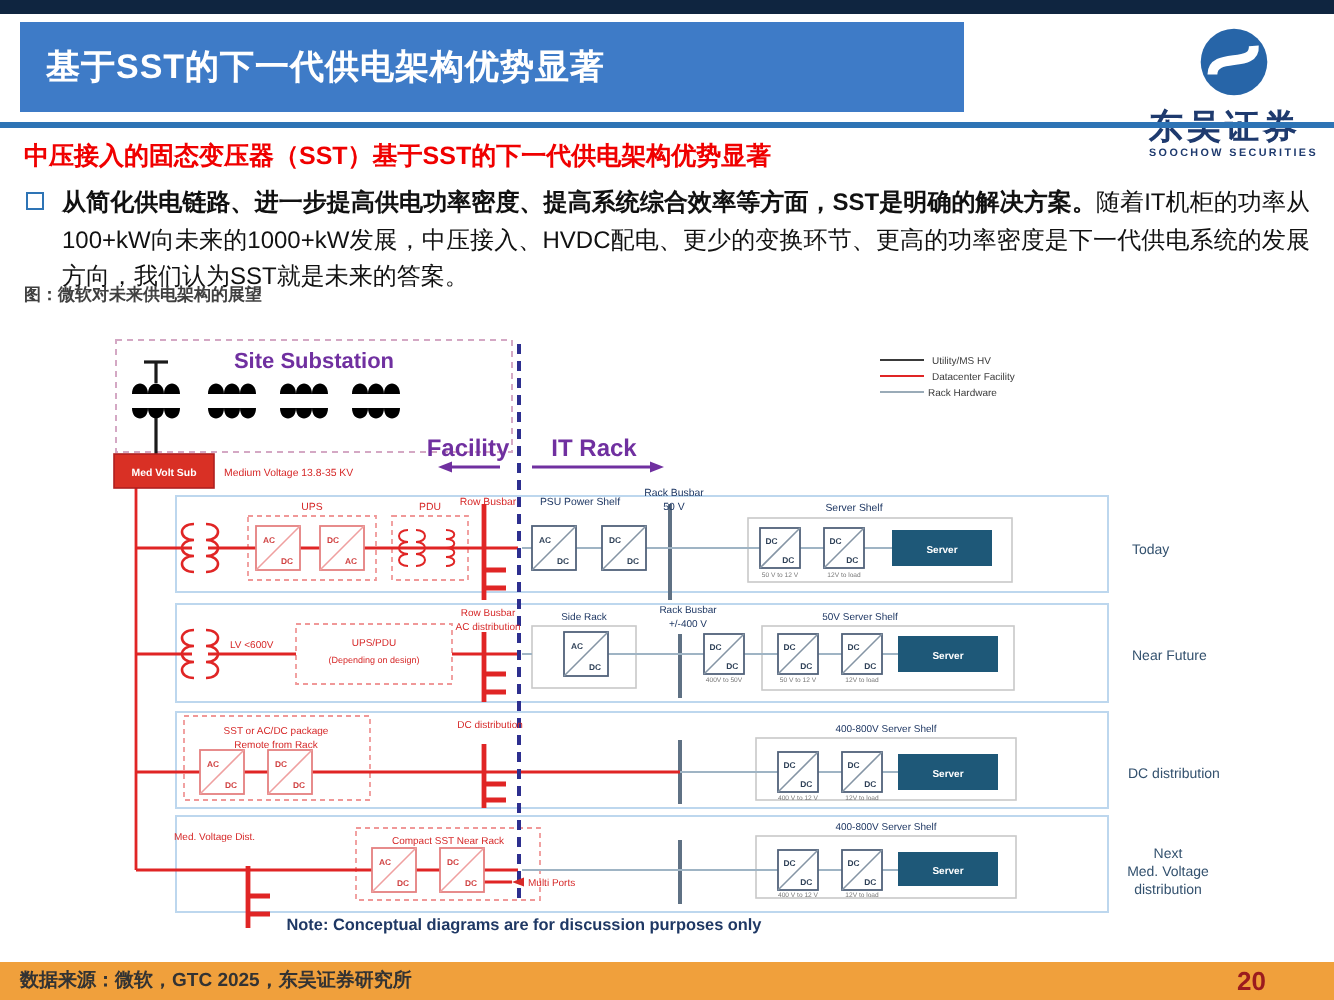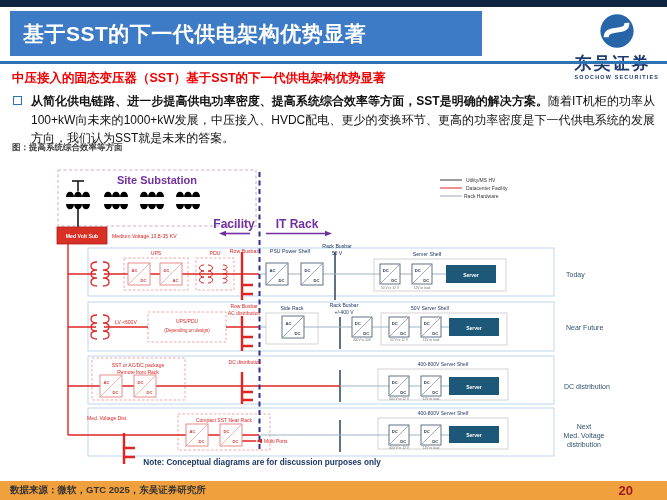--- a/index.html
+++ b/index.html
@@ -1,20 +1,20 @@
 <!DOCTYPE html>
 <html><head>
 <meta charset="utf-8">
 <style>
   html,body{margin:0;padding:0;}
   body{width:667px;height:500px;position:relative;background:#fff;overflow:hidden;
        font-family:"Liberation Sans",sans-serif;}
   .top-strip{position:absolute;top:0;left:0;width:667px;height:7px;background:#0F2540;}
   .titlebar{position:absolute;left:10px;top:11px;width:472px;height:45px;background:#3E7BC7;
-            color:#fff;font-weight:bold;font-size:21px;line-height:45px;padding-left:13px;
+            color:#fff;font-weight:bold;font-size:17px;line-height:45px;padding-left:13px;
             box-sizing:border-box;letter-spacing:.5px;}
   .logo{position:absolute;right:8px;top:13px;display:flex;align-items:center;gap:6px;flex-direction:column;}
   .logo-cn{font-size:17px;font-weight:bold;color:#1E3A6E;letter-spacing:2px;line-height:1.1;}
   .logo-en{font-size:5.4px;color:#1E3A6E;font-weight:bold;letter-spacing:1.2px;}
   .blue-rule{position:absolute;top:61px;left:0;width:667px;height:3px;background:#2E74B5;}
   .red-heading{position:absolute;left:12px;top:70px;font-size:12.5px;font-weight:bold;color:#F00000;}
   .bullet{position:absolute;left:13px;top:92px;width:642px;display:flex;justify-content:center;}
   .bullet-sq{width:7px;height:7px;border:1.6px solid #2E74B5;margin-top:4px;flex:none;}
   .bullet p{margin:0 0 0 9px;font-size:12px;line-height:1.56;color:#111;text-align:justify;}
   .fig-caption{position:absolute;left:12px;top:142px;font-size:8.5px;font-weight:600;color:#404040;}
@@ -77,21 +77,21 @@
 
 <div class="blue-rule"></div>
 
 <div class="red-heading">中压接入的固态变压器（SST）基于SST的下一代供电架构优势显著</div>
 
 <div class="bullet">
   <span class="bullet-sq"></span>
   <p><strong>从简化供电链路、进一步提高供电功率密度、提高系统综合效率等方面，SST是明确的解决方案。</strong><span>随着IT机柜的功率从100+kW向未来的1000+kW发展，中压接入、HVDC配电、更少的变换环节、更高的功率密度是下一代供电系统的发展方向，我们认为SST就是未来的答案。</span></p>
 </div>
 
-<div class="fig-caption">图：提高系统综合效率等方面</div>
+<div class="fig-caption">图：微软对未来供电架构的展望</div>
 
 <div class="diagram-wrap">
 <svg width="667" height="340" viewBox="0 150 667 340">
   <defs>
     <g id="coilpair">
       <path d="M 66 197 c 0 -7 8 -7 8 0 c 0 -7 8 -7 8 0 c 0 -7 8 -7 8 0"></path>
       <path d="M 66 204 c 0 7 8 7 8 0 c 0 7 8 7 8 0 c 0 7 8 7 8 0"></path>
     </g>
   </defs>
 

